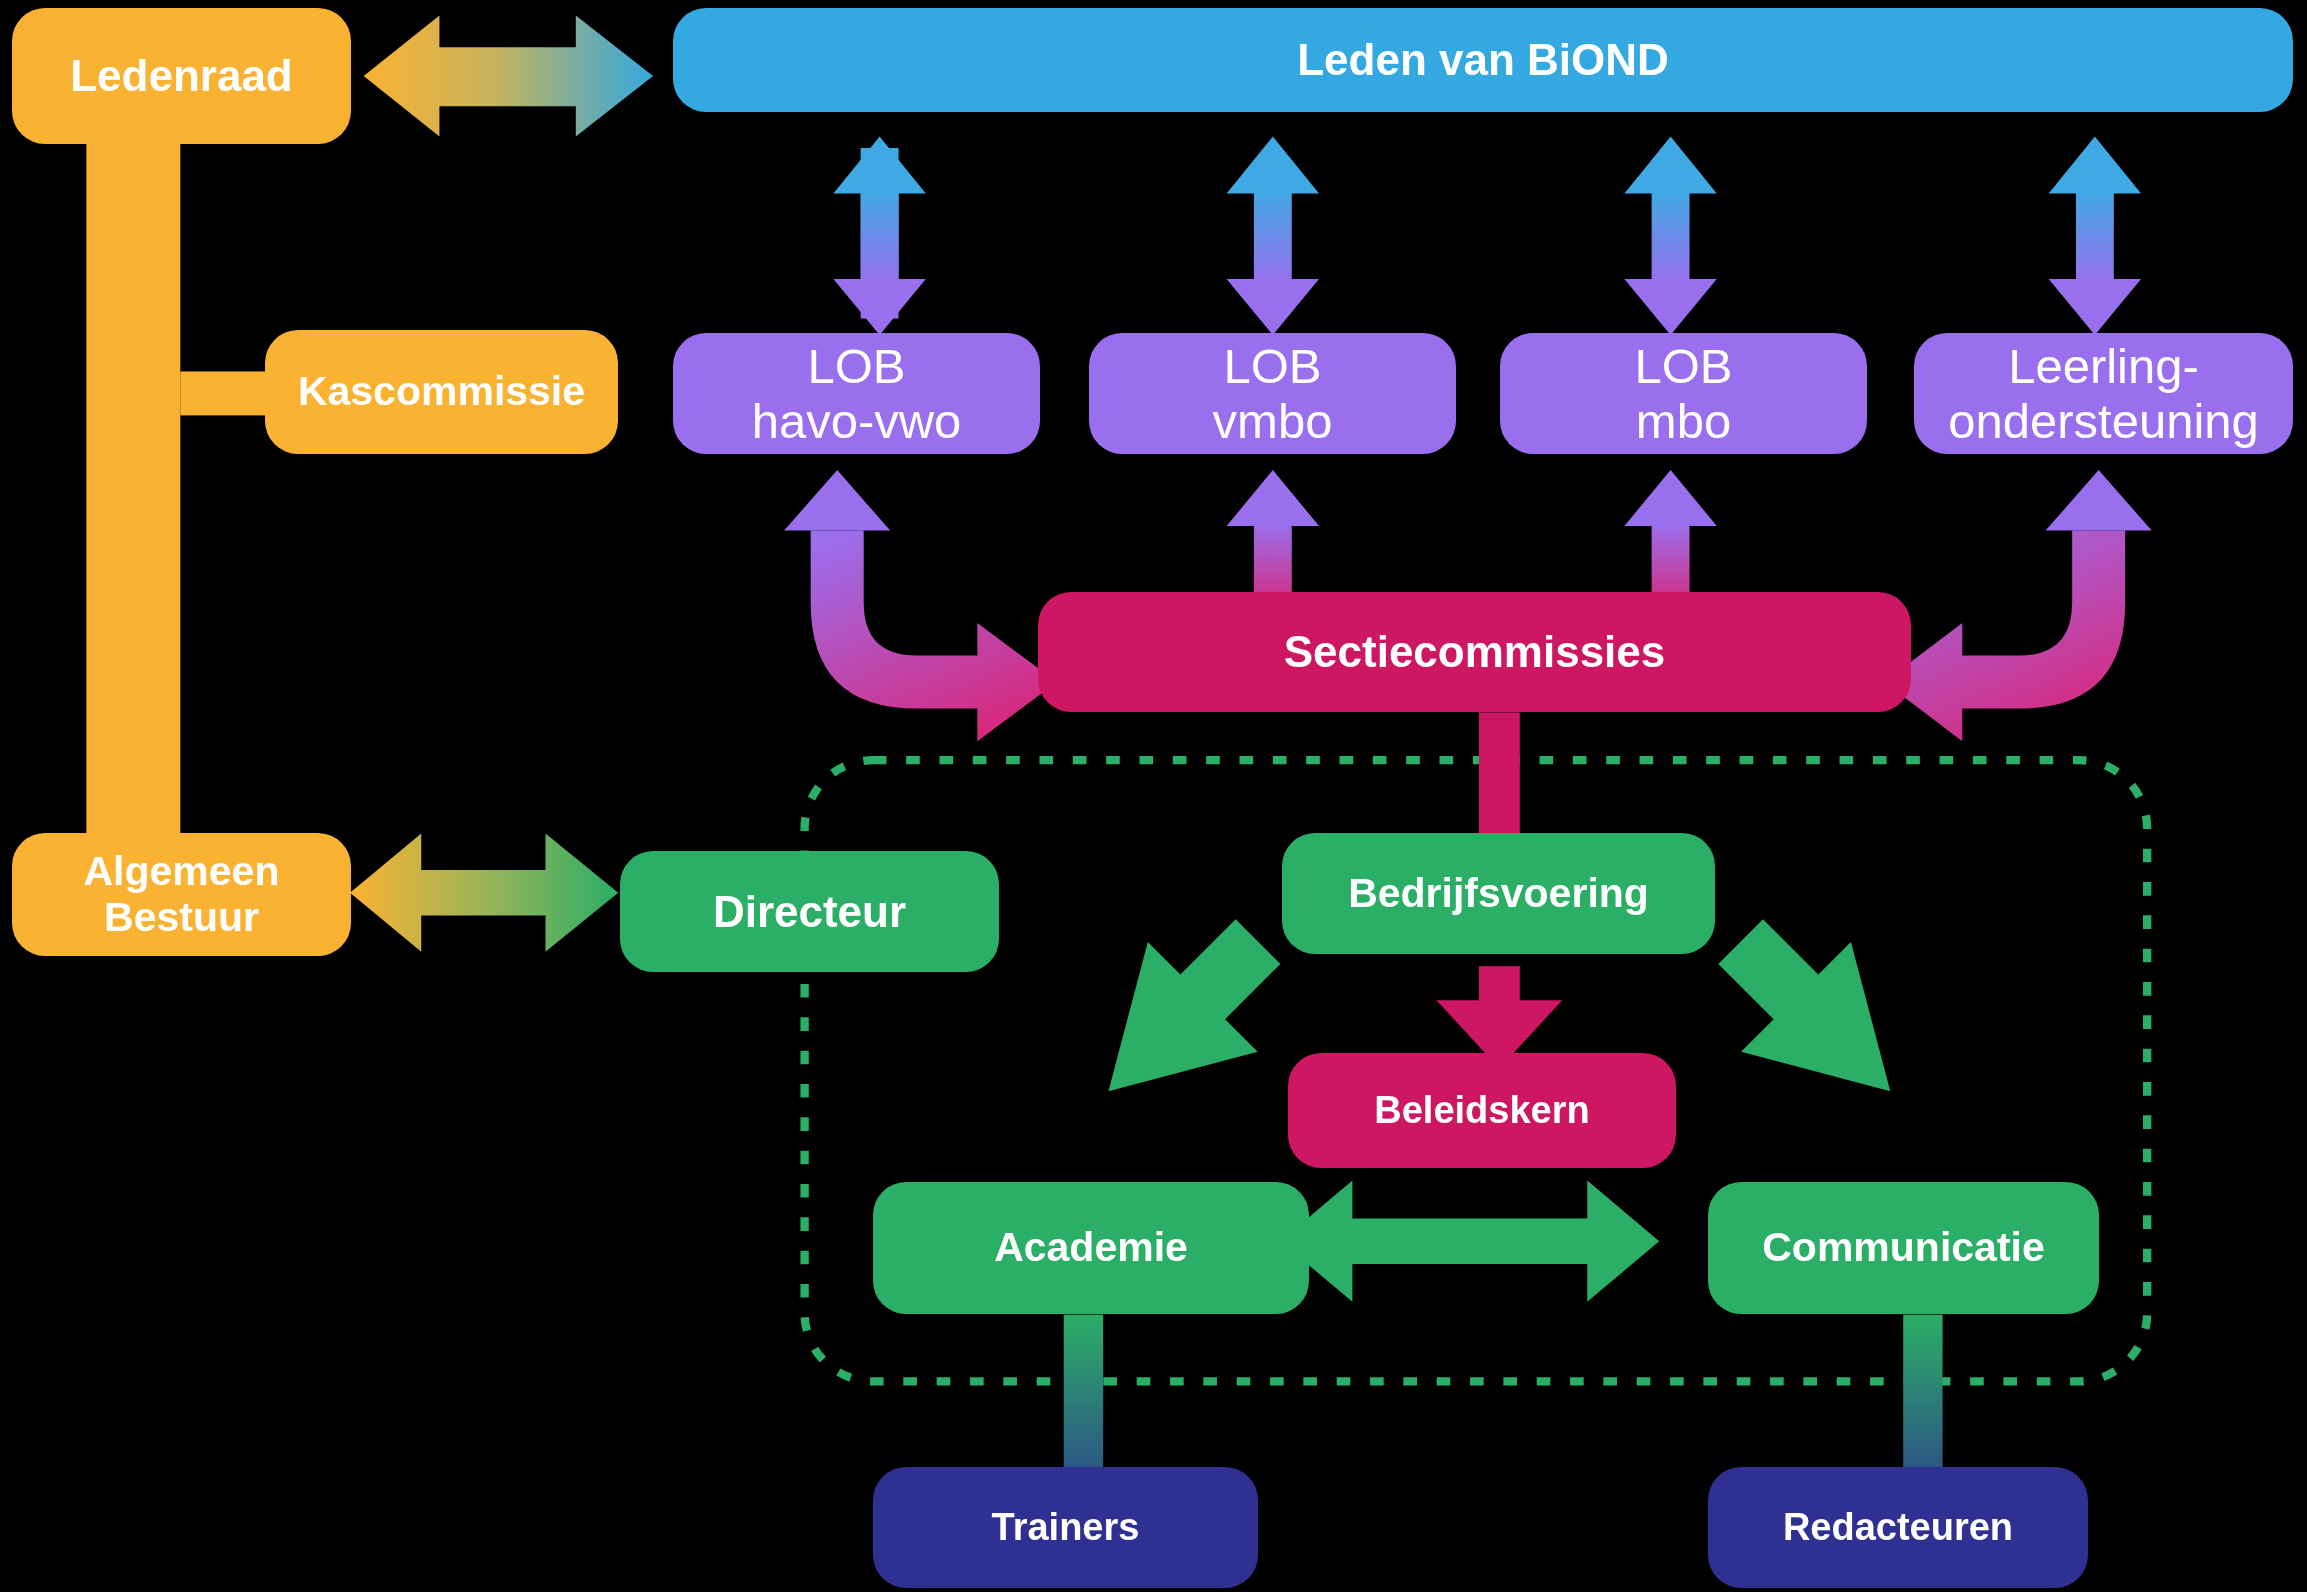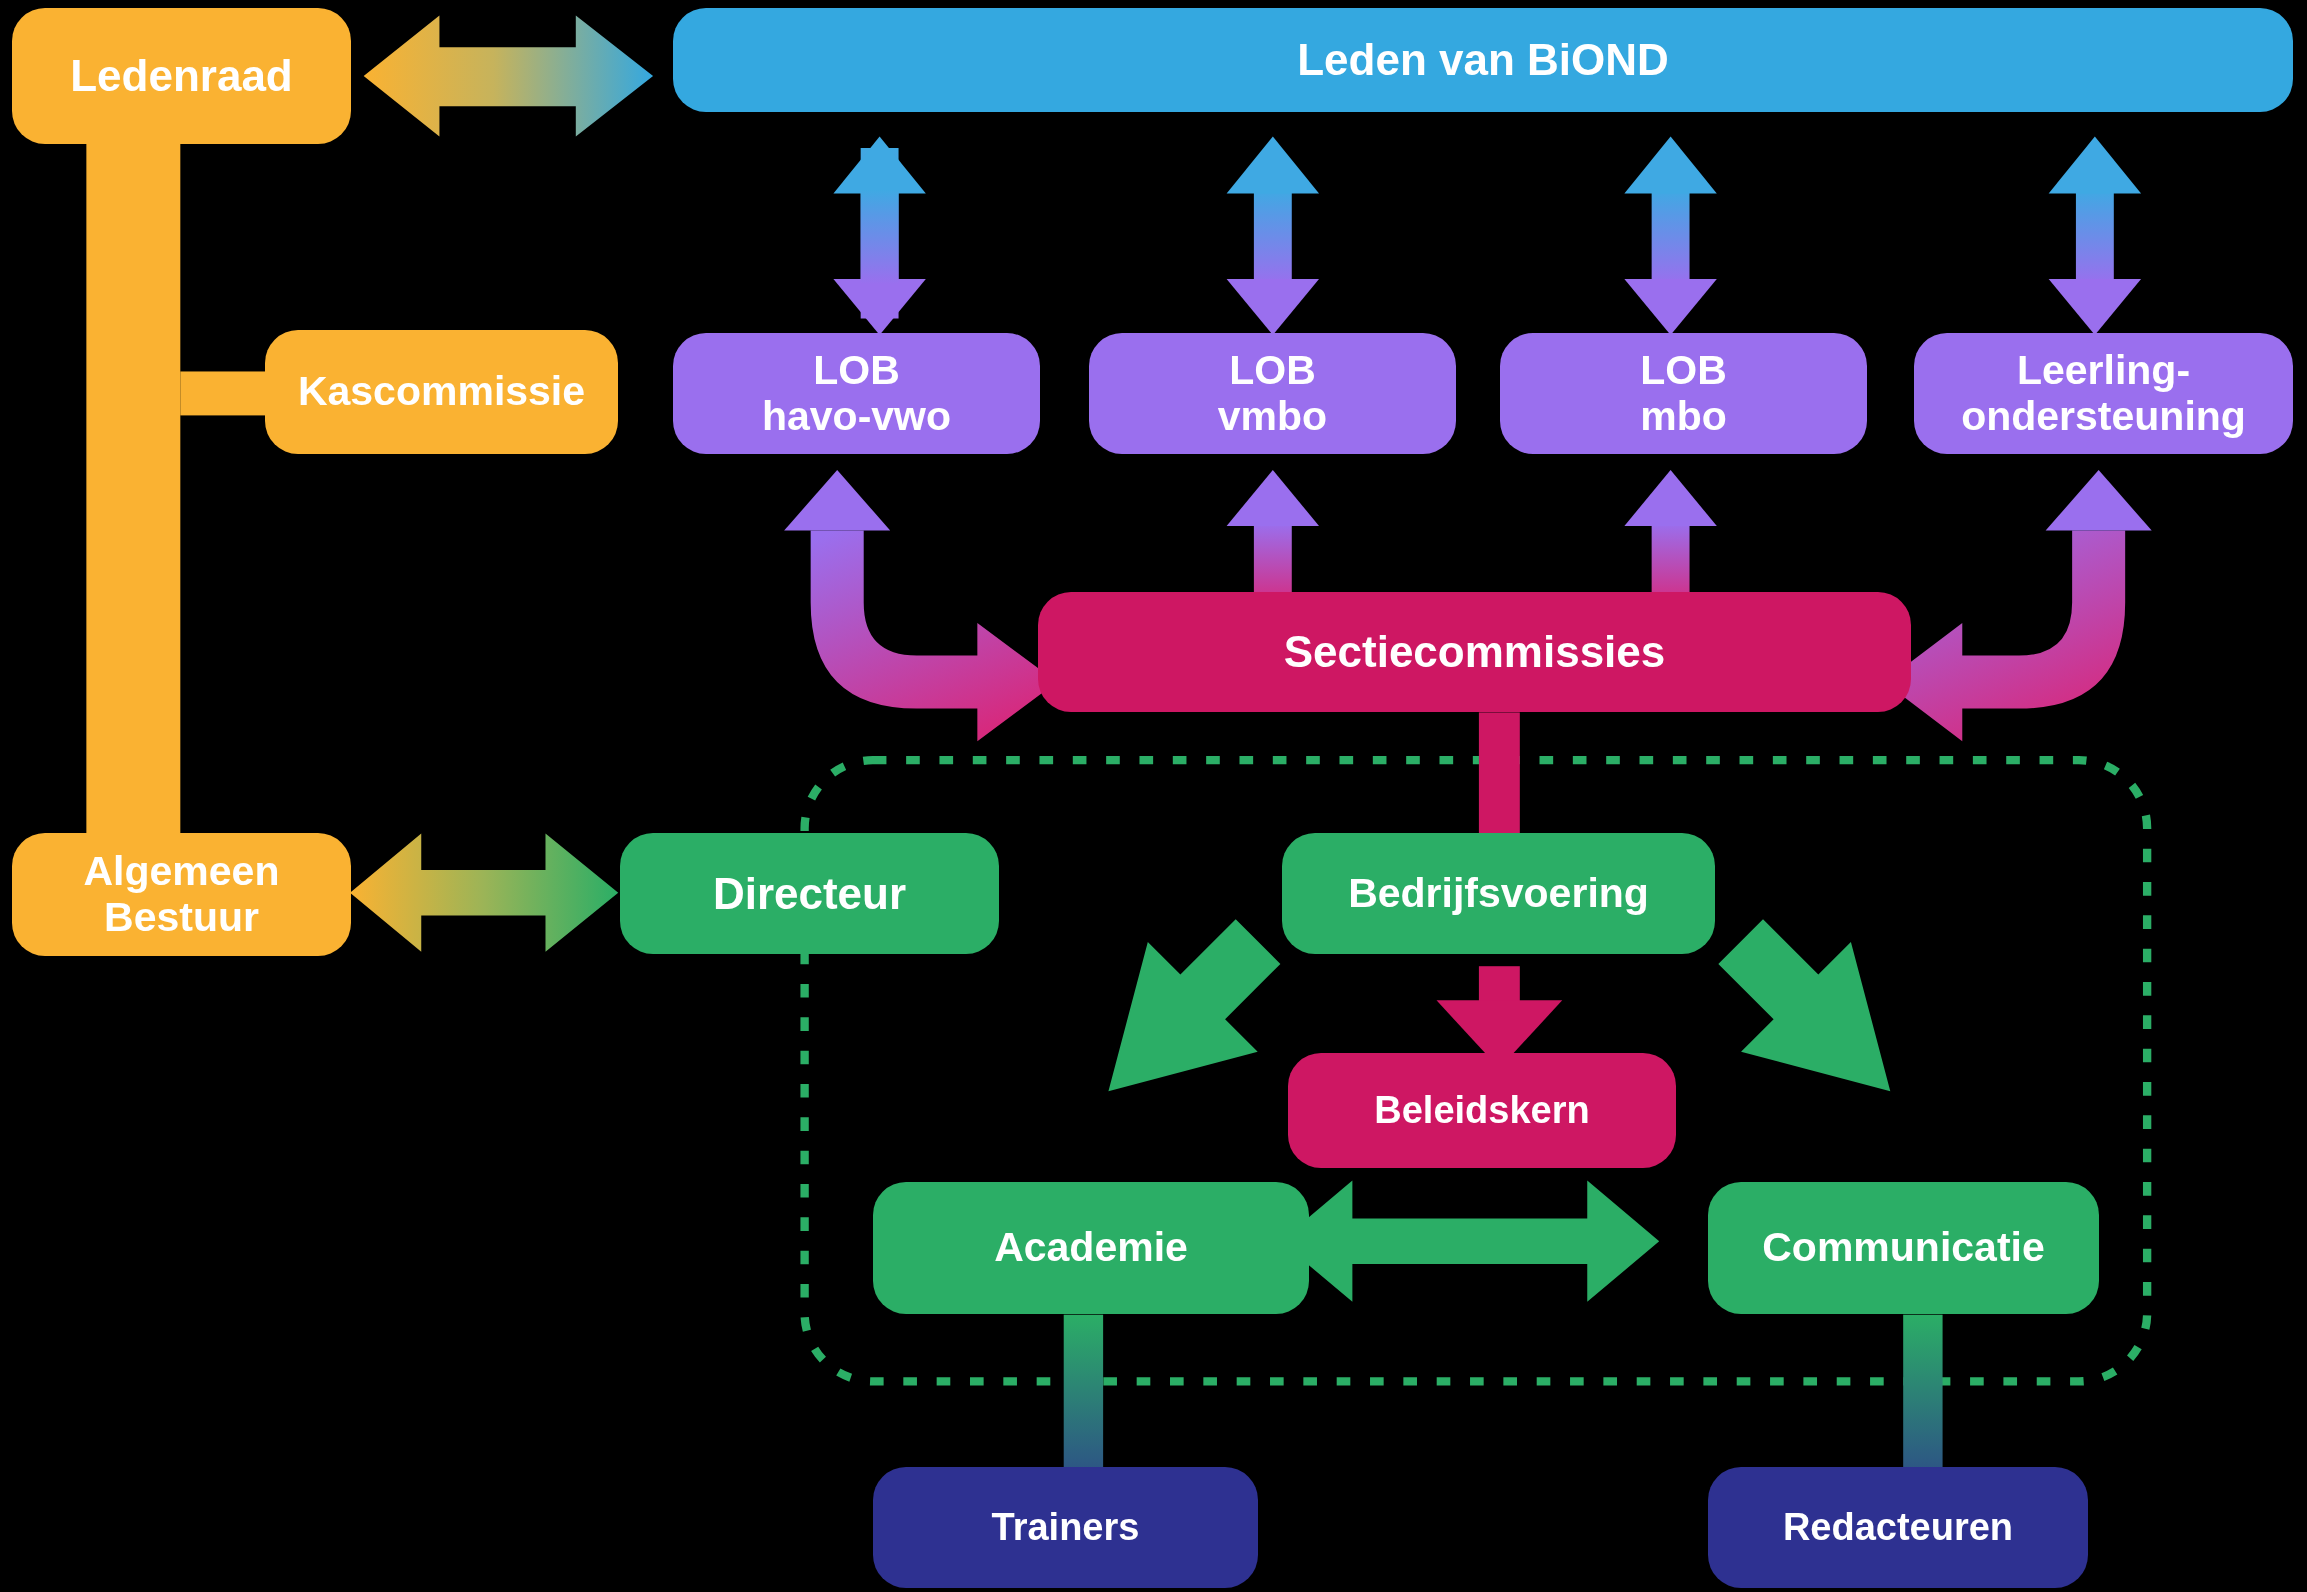--- a/index.html
+++ b/index.html
@@ -7,21 +7,21 @@
        font-family:"Liberation Sans","DejaVu Sans",sans-serif;}
   #stage{position:absolute;left:0;top:0;width:2307px;height:1593px;background:#000;}
   svg#diagram{position:absolute;left:0;top:0;width:2307px;height:1593px;}
   .node{position:absolute;display:flex;align-items:center;justify-content:center;
         text-align:center;color:#fff;font-weight:700;line-height:1.12;
         border-radius:33px;box-sizing:border-box;padding:3px 23px;}
   .node span{display:block;width:100%;}
   .f58{font-size:44px;}
   .f54{font-size:41px;}
   .f50{font-size:38px;}
-  .lob{font-weight:700;font-size:41px;}
+  .lob{font-weight:400;font-size:49px;}
 </style>
 </head>
 <body>
 
 <div id="stage">
 
 <svg id="diagram" viewBox="0 0 3045 2102">
   <defs>
     <linearGradient id="gOrBl" x1="0" y1="0" x2="1" y2="0">
       <stop offset="0%" stop-color="#FAB232"></stop>
@@ -161,21 +161,21 @@
 
 <div class="node lob" style="left:1914px;top:333px;width:379px;height:121px;background:#9A6FEE;flex-direction:column;">
   <span>Leerling-</span>
   <span>ondersteuning</span>
 </div>
 
 <div class="node f58" style="left:1038px;top:592px;width:873px;height:120px;background:#CE1763;">
   <span>Sectiecommissies</span>
 </div>
 
-<div class="node f58" style="left:620px;top:833px;width:379px;height:121px;background:#2BAE66;">
+<div class="node f58" style="left:620px;top:851px;width:379px;height:121px;background:#2BAE66;">
   <span>Directeur</span>
 </div>
 
 <div class="node f54" style="left:1282px;top:833px;width:433px;height:121px;background:#2BAE66;">
   <span>Bedrijfsvoering</span>
 </div>
 
 <div class="node f50" style="left:1282px;top:1053px;width:388px;height:115px;background:#CE1763;left:1288px;">
   <span>Beleidskern</span>
 </div>

